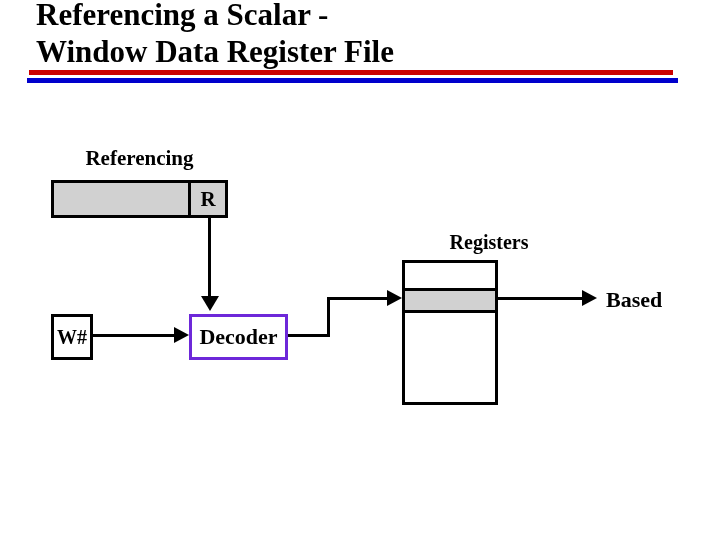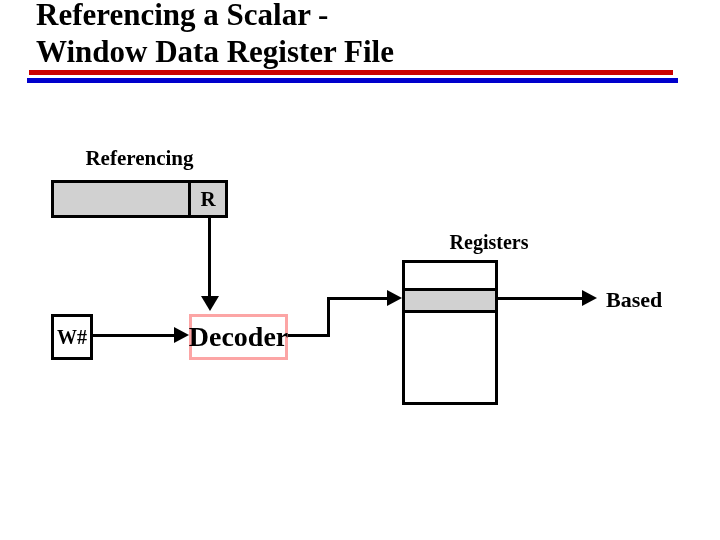--- a/index.html
+++ b/index.html
@@ -83,23 +83,23 @@
   .arrow-w-head {
     left: 174px; top: 327px; width: 0; height: 0;
     border-top: 8px solid transparent;
     border-bottom: 8px solid transparent;
     border-left: 15px solid #000000;
   }
 
   .decoder-box {
     left: 189px; top: 314px; width: 99px; height: 46px;
     background: #ffffff;
-    border: 3px solid #fca5a5;
+    border: 3px solid #6d28d9;
     display: flex; align-items: center; justify-content: center;
-    font-weight: bold; font-size: 28px;
+    font-weight: bold; font-size: 22px;
   }
 
   
   .elbow-h1 { left: 288px; top: 334px; width: 42px; height: 3px; }
   .elbow-v  { left: 327px; top: 297px; width: 3px; height: 40px; }
   .elbow-h2 { left: 330px; top: 297px; width: 57px; height: 3px; }
   .elbow-head {
     left: 387px; top: 290px; width: 0; height: 0;
     border-top: 8px solid transparent;
     border-bottom: 8px solid transparent;

